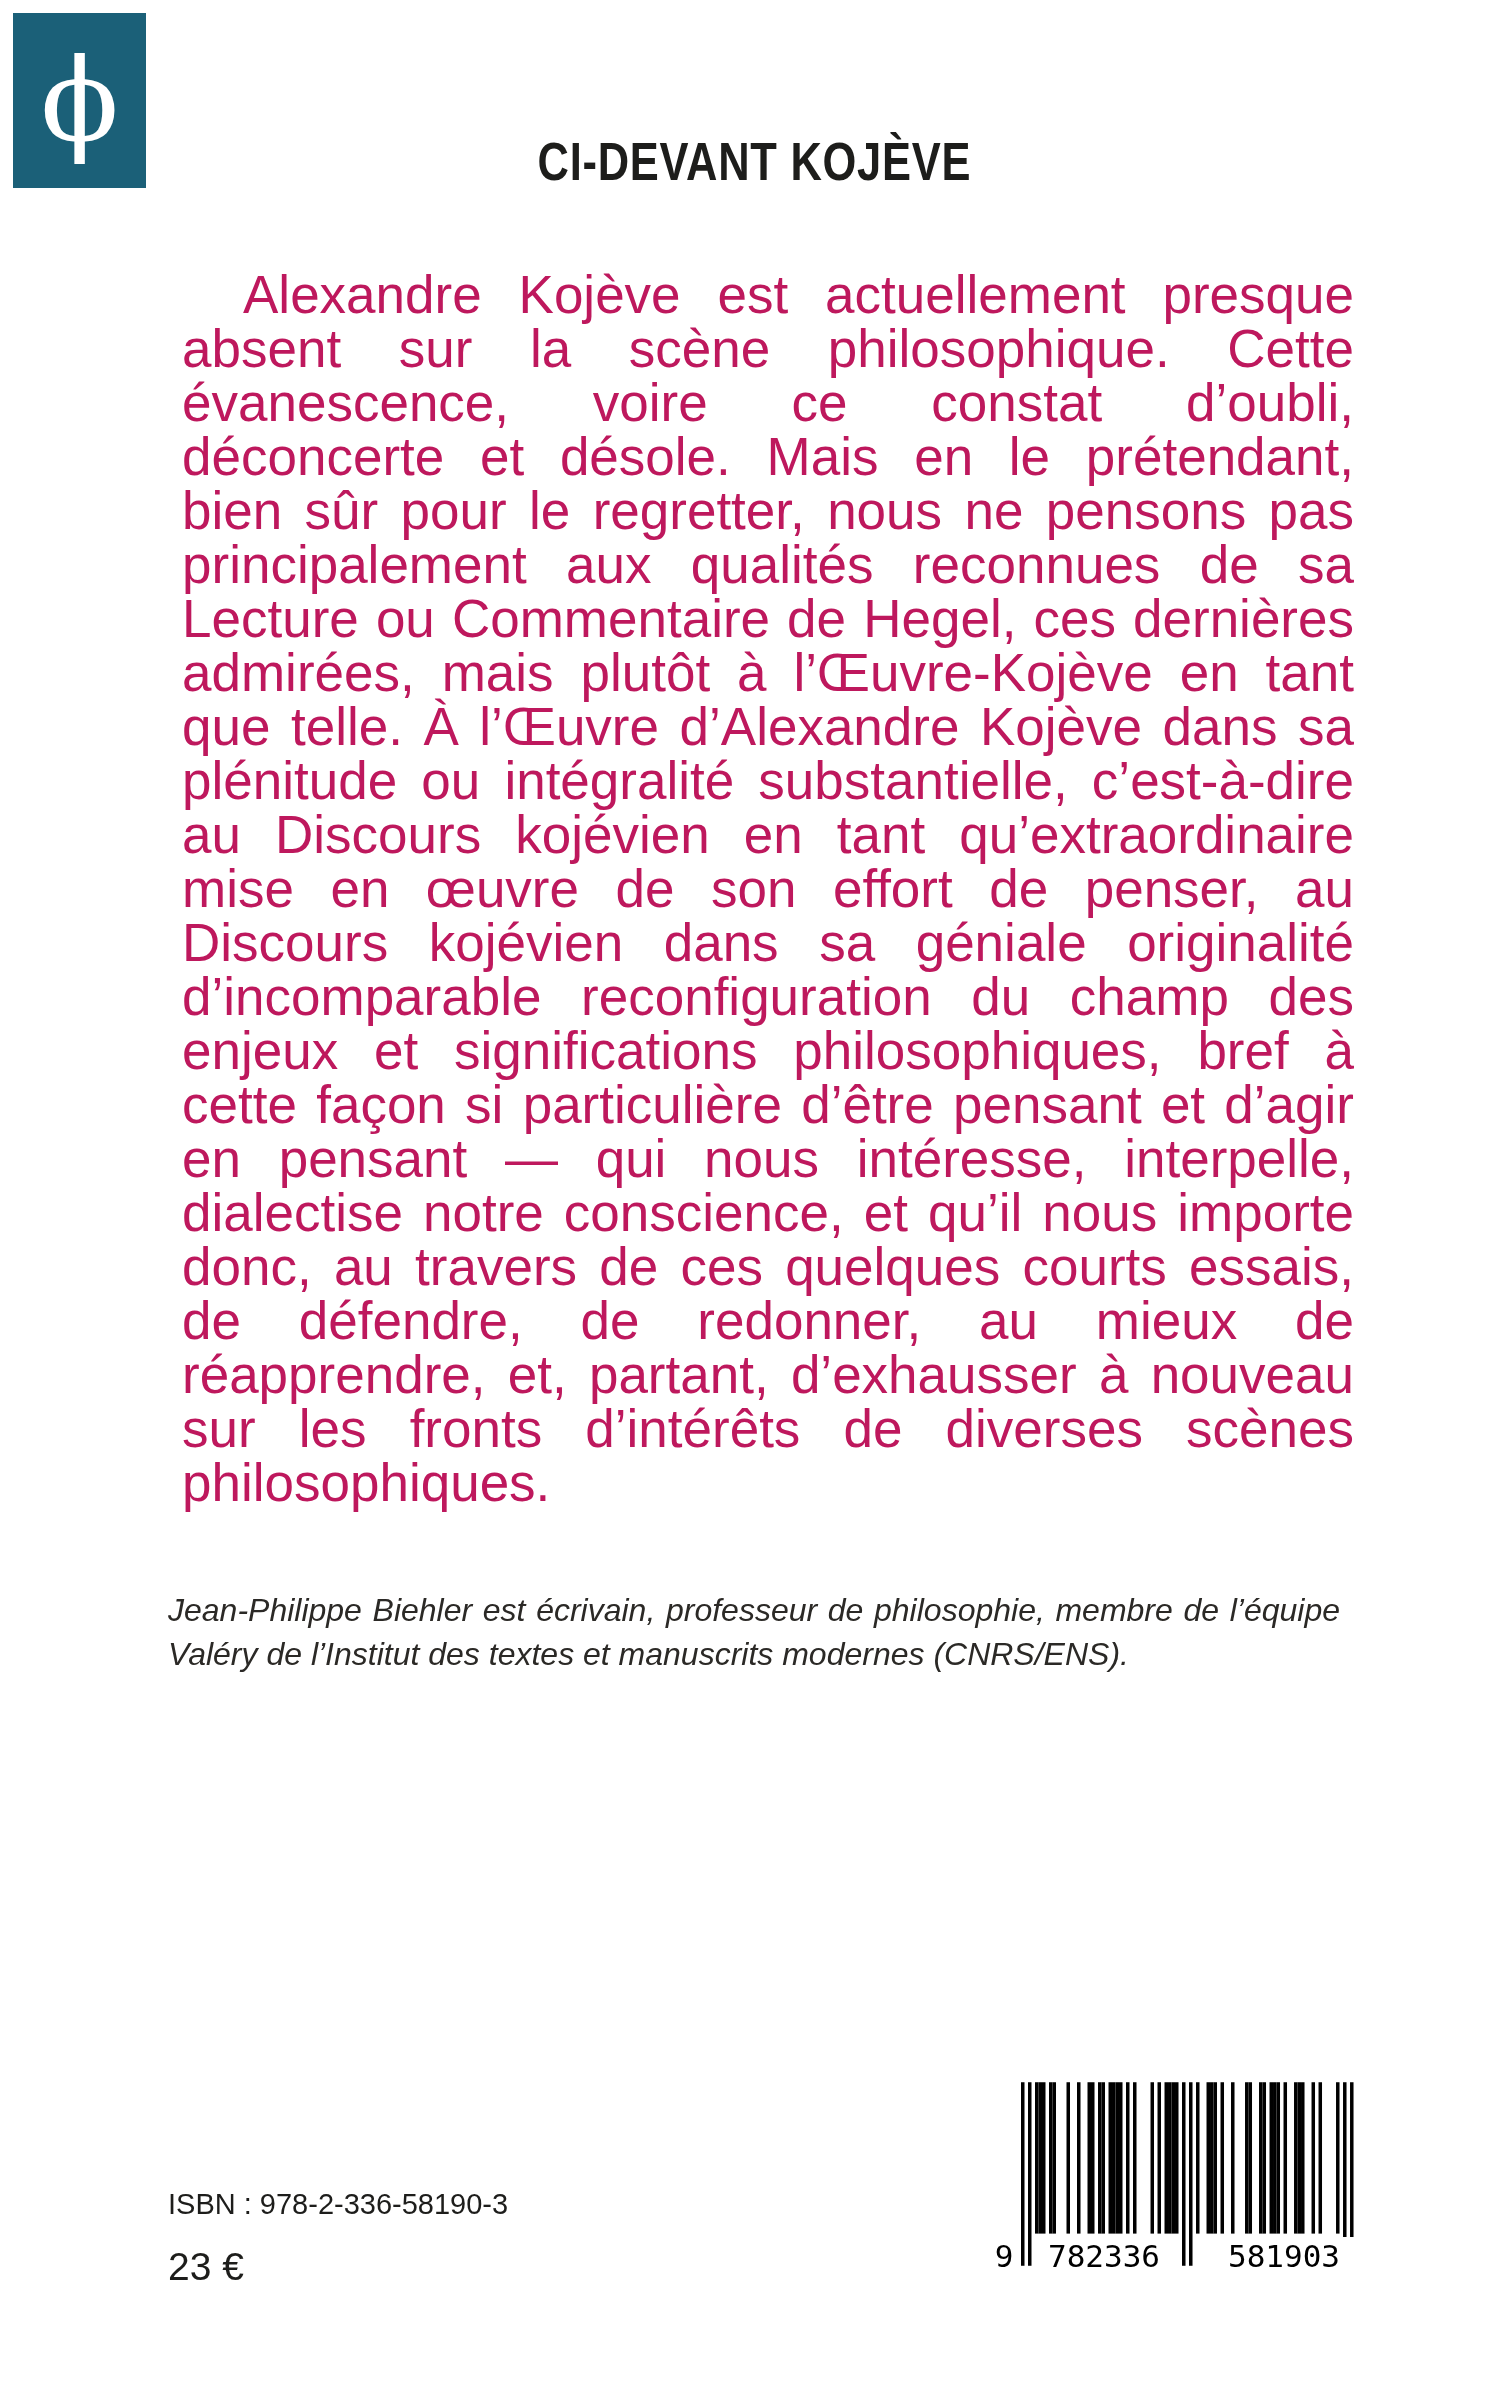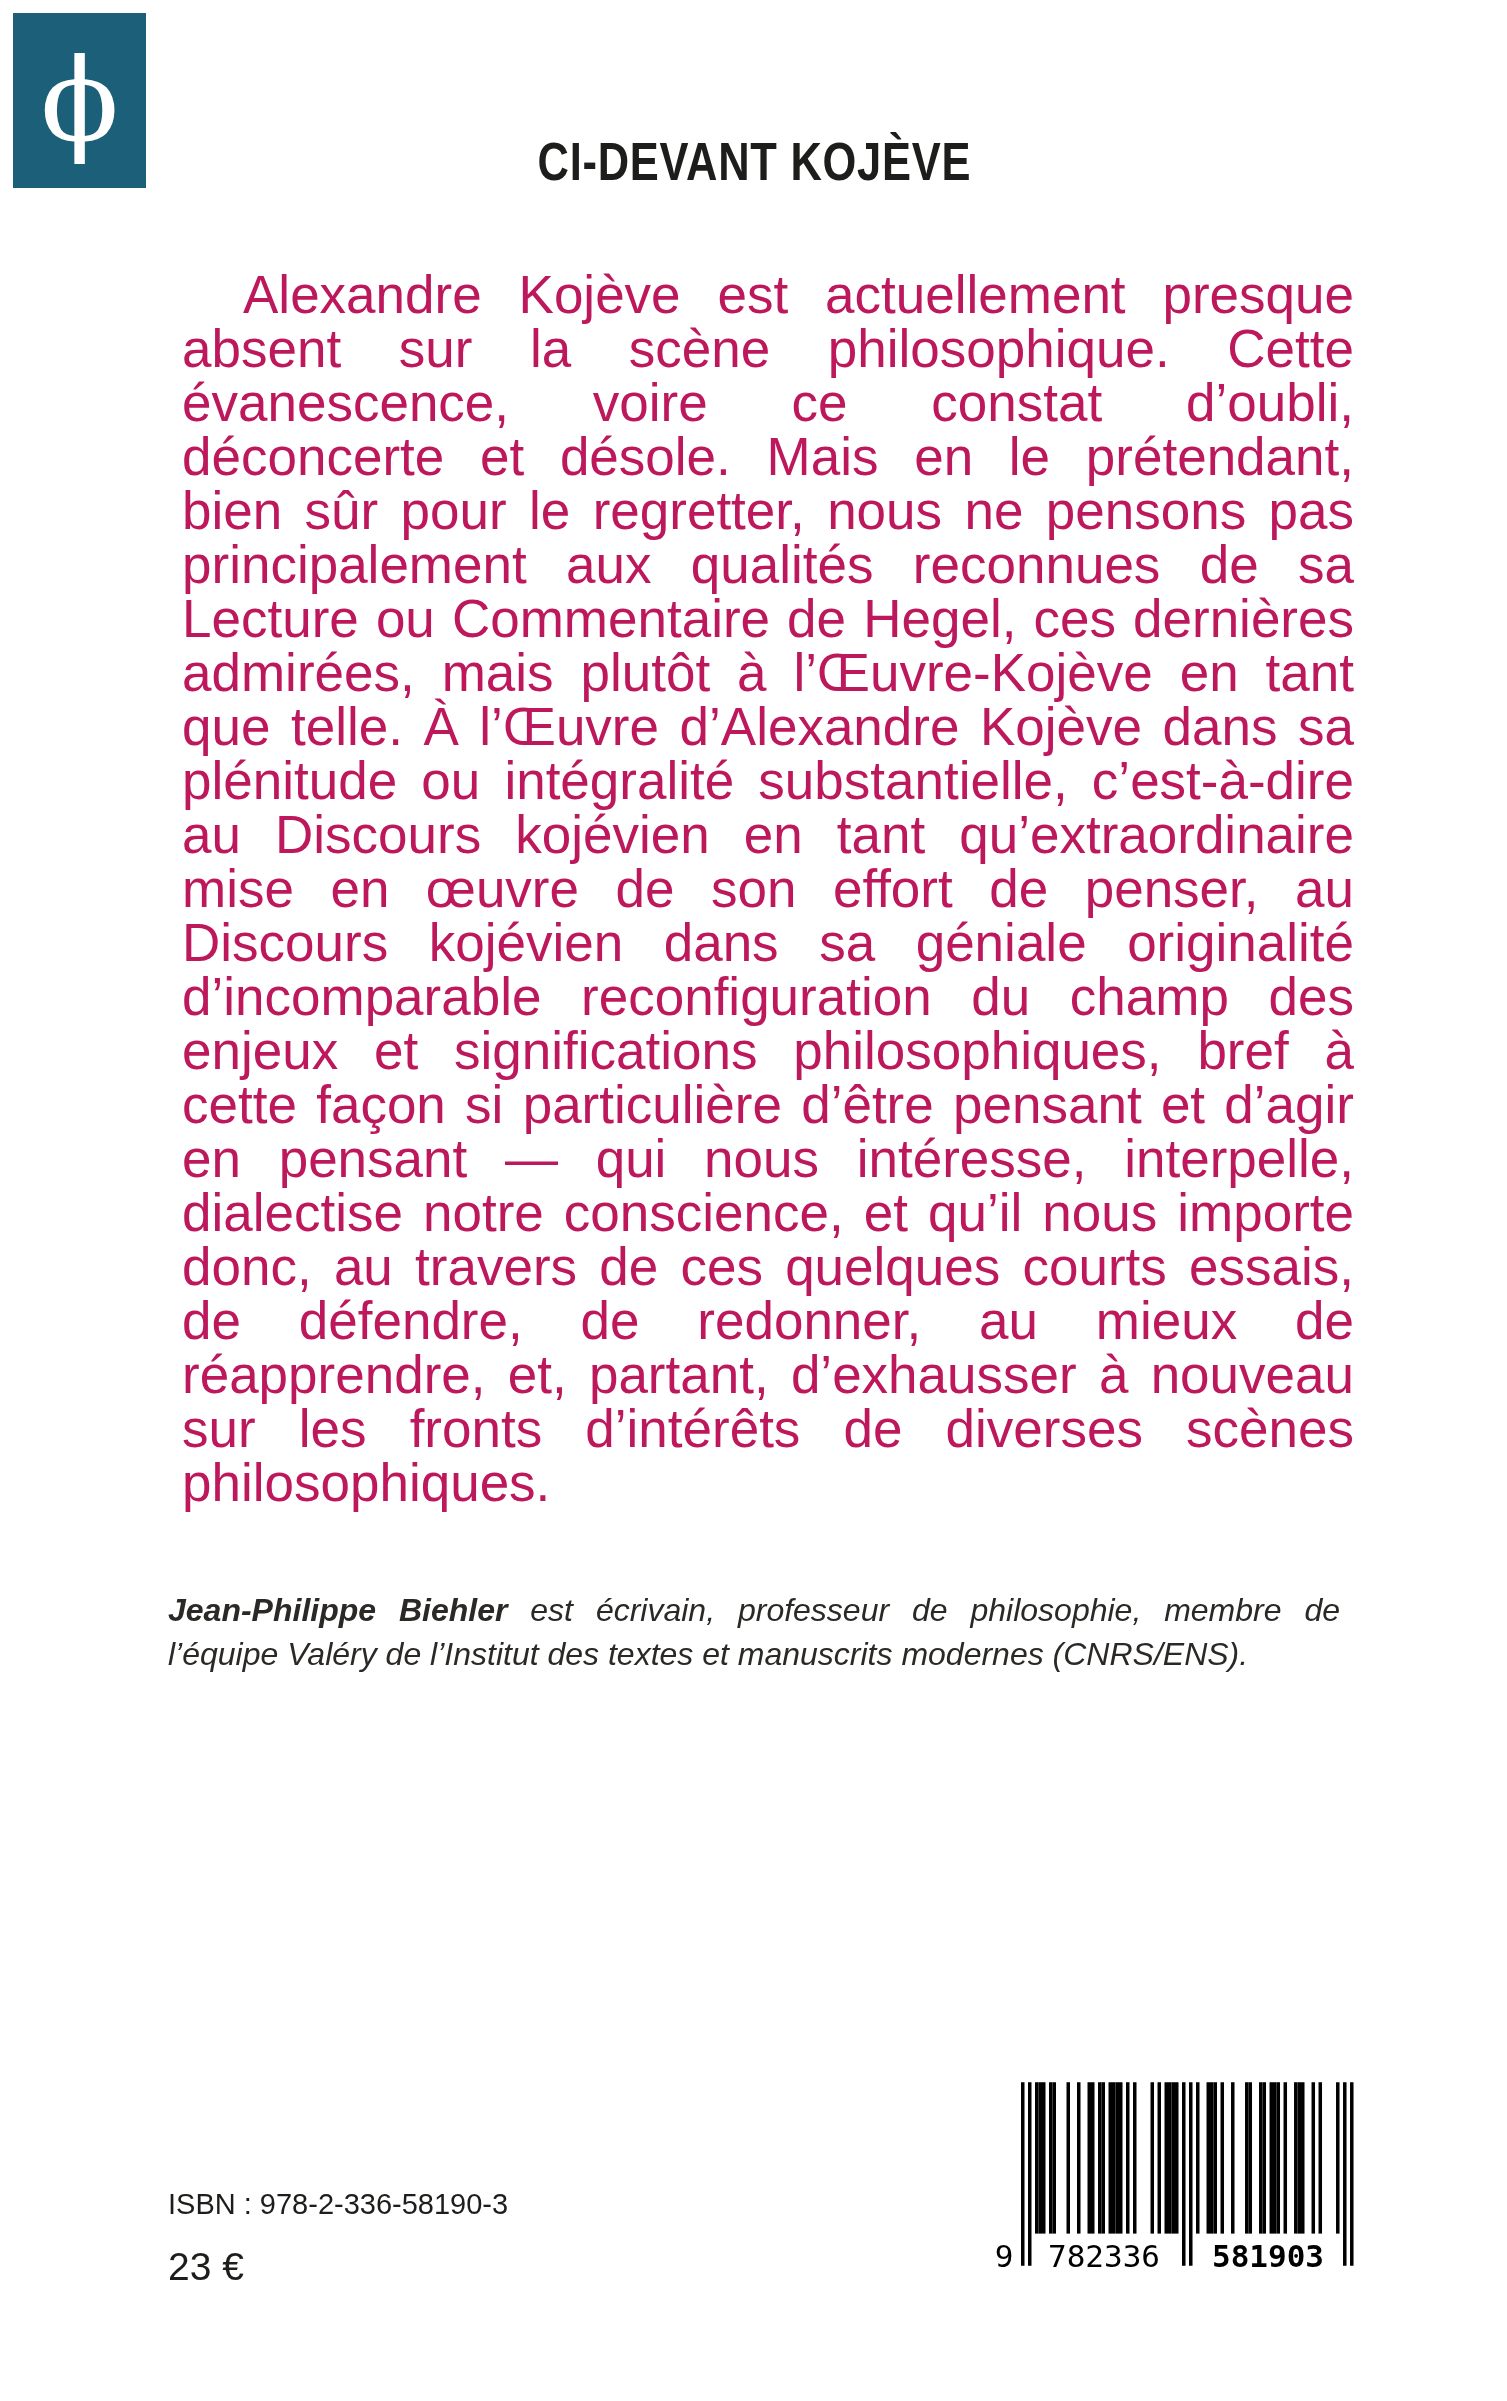--- a/index.html
+++ b/index.html
@@ -46,21 +46,21 @@
     color:#be185d;
   }
   .bio{
     position:absolute;left:168px;top:1588px;width:1172px;
     margin:0;
     font-size:32px;line-height:44px;
     font-style:italic;
     text-align:justify;
     color:#2b2926;
   }
-  .bio-author{font-weight:700;}
+  .bio-author{font-weight:400;}
   .cover-credit{
     position:absolute;left:168px;top:2093px;margin:0;
     font-size:29px;color:#1d1d1b;
   }
   .isbn{
     position:absolute;left:168px;top:2188px;margin:0;
     font-size:29px;color:#1d1d1b;
   }
   .price{
     position:absolute;left:168px;top:2245px;margin:0;
@@ -77,21 +77,21 @@
     position:absolute;
     top:155px;
     font-family:"DejaVu Sans Mono",monospace;
     font-size:31px;line-height:38px;
     color:#000;
     background:#fff;
     text-align:center;
   }
   .bc-first{left:-3.8px;width:28px;}
   .bc-left{left:40px;width:140px;}
-  .bc-right{left:204px;width:140px;font-weight:bold;}
+  .bc-right{left:220px;width:140px;}
 </style>
 </head>
 <body>
 
 <div class="page">
 
   <div class="logo">
     <span class="phi">ϕ</span>
   </div>
 

